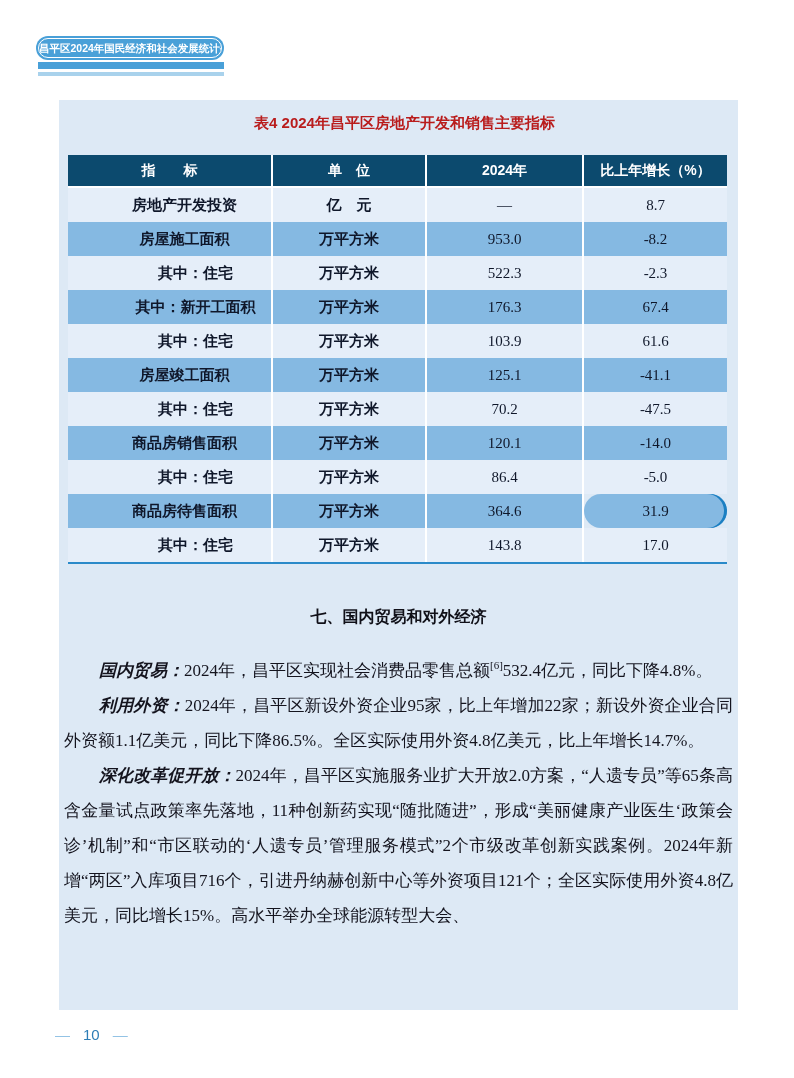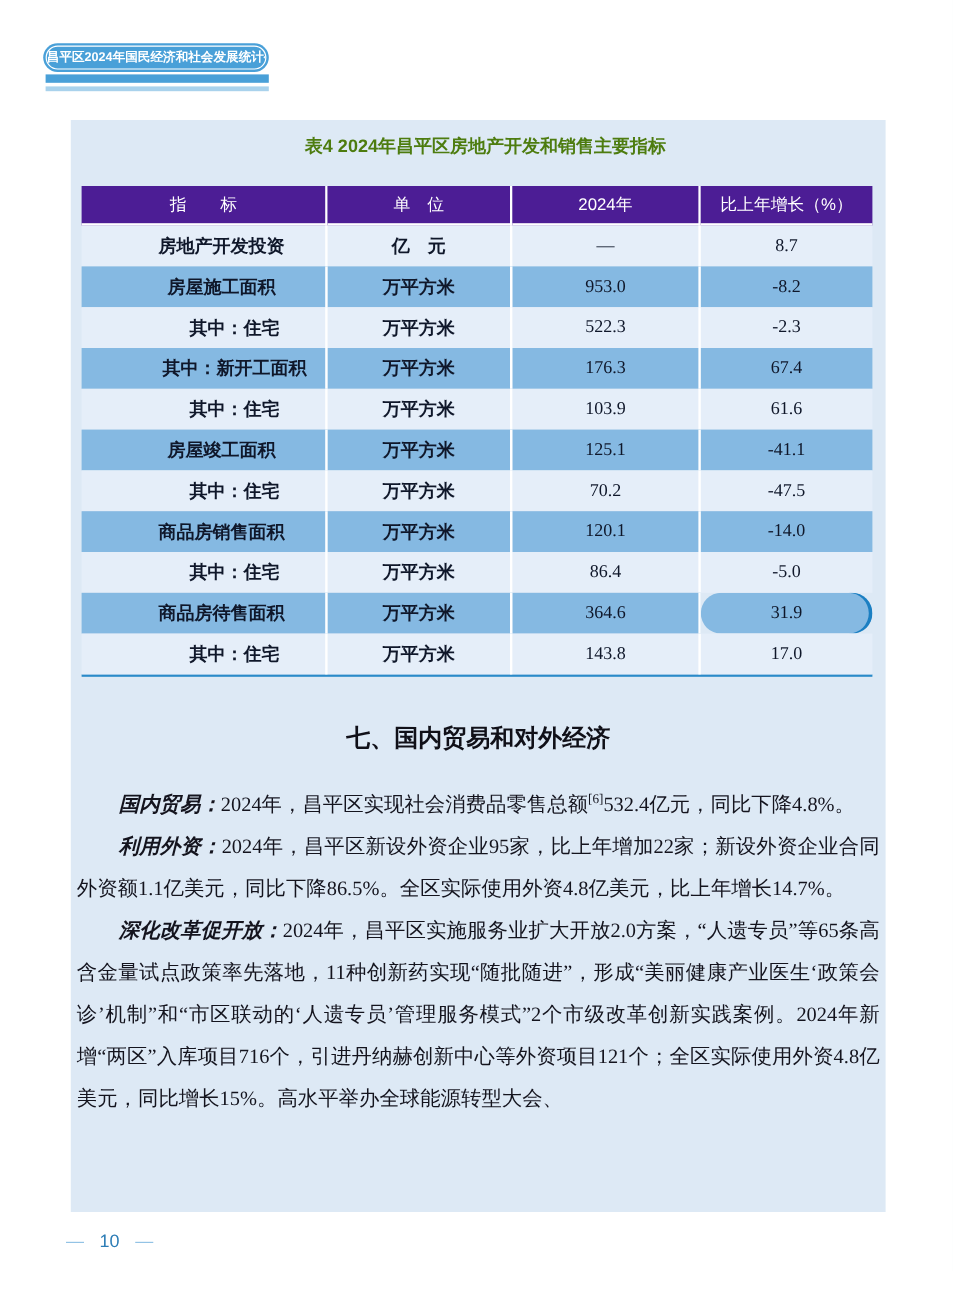--- a/index.html
+++ b/index.html
@@ -13,47 +13,47 @@
     background: #49a0d8; border: 1px solid #ffffff; box-shadow: 0 0 0 2px #49a0d8;
     border-radius: 11px; color: #ffffff; font-weight: bold; font-size: 10.5px;
     line-height: 18px; text-align: center; white-space: nowrap; overflow: hidden;
   }
   .bar-thick { position: absolute; left: 38px; top: 62px; width: 186px; height: 7px; background: #49a0d8; }
   .bar-thin  { position: absolute; left: 38px; top: 72px; width: 186px; height: 4px; background: #a9d2ec; }
 
   
   .panel { position: absolute; left: 59px; top: 100px; width: 679px; height: 910px; background: #dde9f5; overflow: hidden; }
 
-  .table-title { margin-top: 11px; text-align: center; font-size: 15px; font-weight: bold; color: #4d7c0f; line-height: 23px; padding-left: 12px; }
+  .table-title { margin-top: 11px; text-align: center; font-size: 15px; font-weight: bold; color: #b91c1c; line-height: 23px; padding-left: 12px; }
 
   table.stats {
     border-collapse: separate; border-spacing: 0; table-layout: fixed;
     margin: 21px 0 0 9px; width: 659px; border-bottom: 2px solid #2a8ac9;
   }
   table.stats th {
-    background: #4c1d95; color: #ffffff; font-size: 14px; font-weight: normal;
+    background: #0c4a6e; color: #ffffff; font-size: 14px; font-weight: bold;
     height: 33px; text-align: center; vertical-align: middle;
     border-right: 2px solid #ffffff; border-bottom: 2px solid #ffffff;
   }
   table.stats th:last-child { border-right: none; }
   table.stats td {
     height: 34px; text-align: center; vertical-align: middle; color: #0f172a;
     font-size: 15px; border-right: 2px solid #ffffff;
   }
   table.stats td:last-child { border-right: none; }
   table.stats tbody tr:nth-child(odd)  { background: #e5eef9; }
   table.stats tbody tr:nth-child(even) { background: #85b9e2; }
   
   table.stats tbody tr:nth-child(10) td:last-child { box-shadow: inset -3px 0 0 #1b7fc2; border-radius: 17px; }
   td.c-ind  { text-align: left; padding-left: 30px; font-weight: bold; font-size: 14px; }
   td.c-ind.sub { padding-left: 52px; }
   td.c-unit { font-weight: bold; font-size: 14px; }
   td.c-num  { font-family: "Liberation Serif", serif; font-size: 15px; }
 
-  .section-heading { margin-top: 35px; text-align: center; font-size: 20px; font-weight: bold; color: #101018; line-height: 35px; }
+  .section-heading { margin-top: 35px; text-align: center; font-size: 16px; font-weight: bold; color: #101018; line-height: 35px; }
 
   .paragraphs { margin-top: 19px; padding: 0 5px; }
   .body-para {
     font-family: "Liberation Serif", serif; font-size: 17px; line-height: 35px;
     color: #14141e; text-align: justify; text-indent: 35px;
   }
   .body-para .lead { font-weight: bold; font-family: "Liberation Sans", sans-serif; font-style: italic; }
   .body-para sup { font-size: 11px; line-height: 0; }
 
   .footer { position: absolute; left: 55px; top: 1026px; font-size: 15px; font-weight: normal; white-space: nowrap; }

